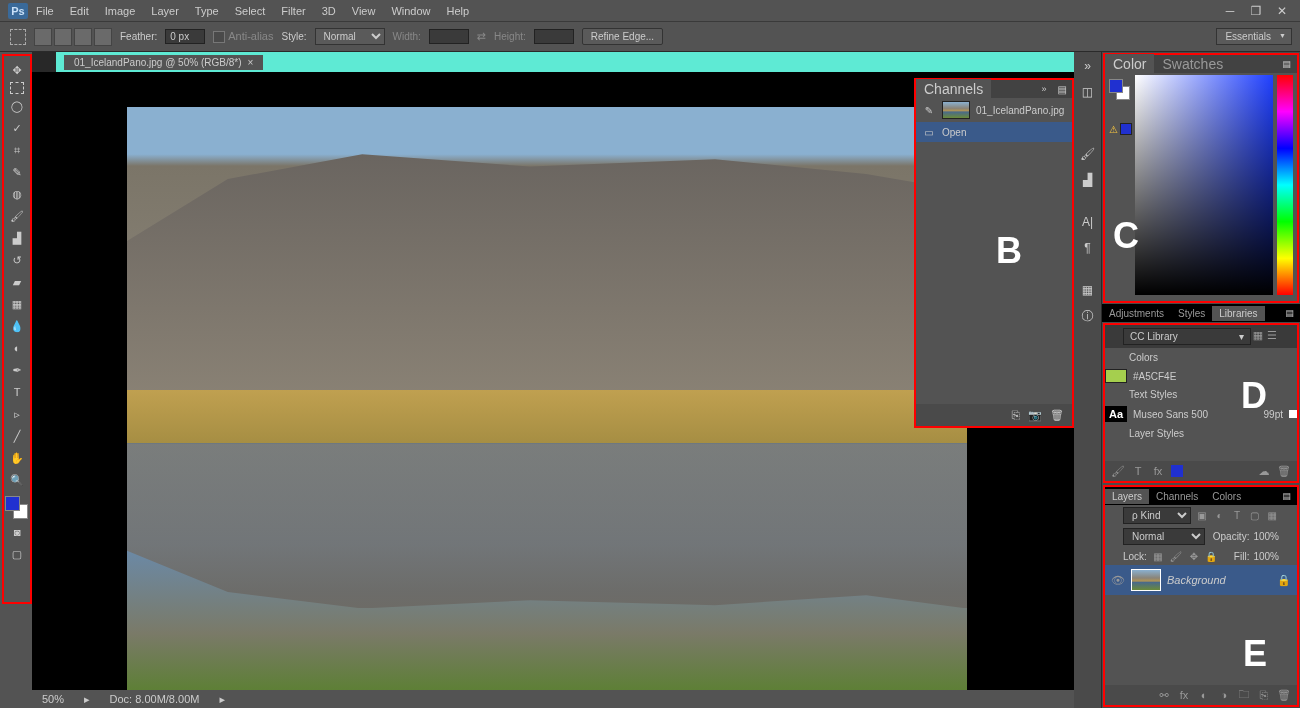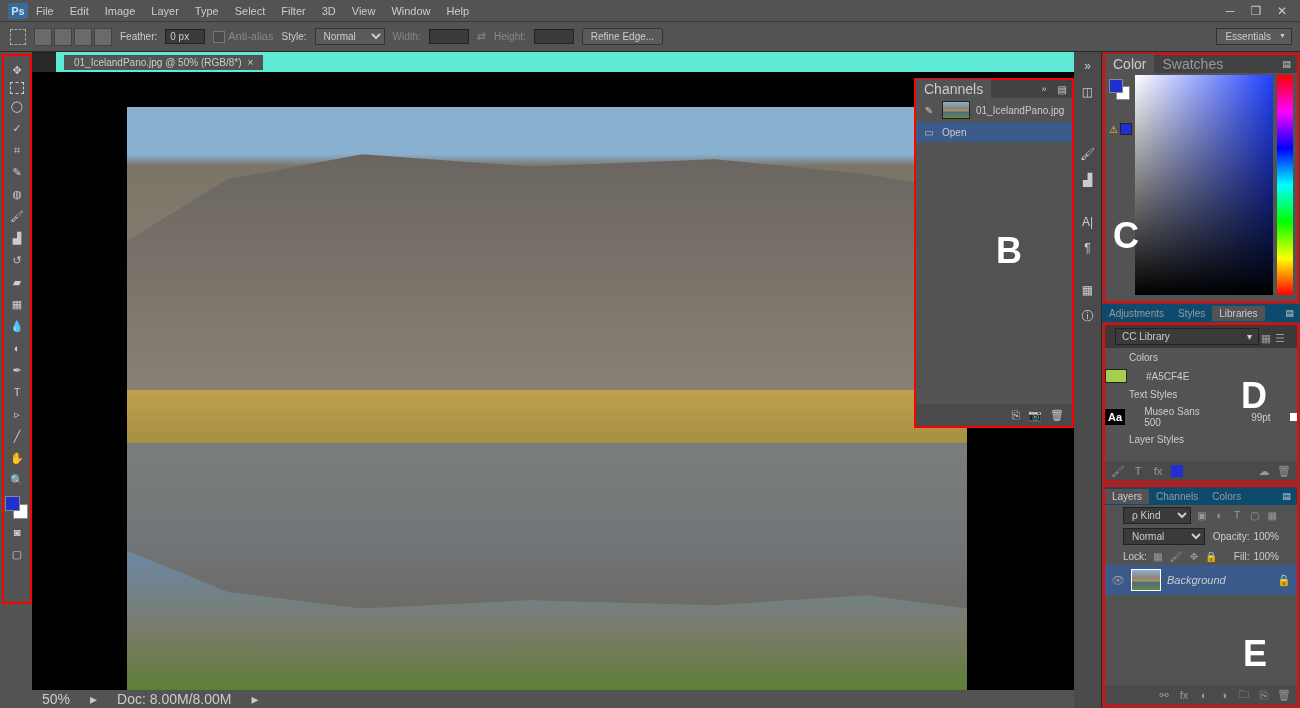--- a/index.html
+++ b/index.html
@@ -38,21 +38,21 @@
 
 .canvas-area { flex: 1; background: #282828; position: relative; display:flex; flex-direction:column;}
 .tab-row { height: 20px; background: #5eead4; display: flex; align-items: center; padding-left: 8px; margin-left: 24px; }
 .doc-tab { background: #535353; padding: 2px 10px; font-size: 10px; color: #ccc; display: flex; align-items: center; gap: 6px; }
 .canvas-viewport { flex:1; background: #000; position: relative; overflow:hidden; }
 .photo { position: absolute; left: 95px; top: 35px; width: 840px; height: 590px; background: linear-gradient(#8ab0d0 0%, #8ab0d0 8%, #7b7568 10%, #8a8478 40%, #b09456 54%, #9c8a4a 58%, #4a6a8a 60%, #547a98 72%, #7b7a68 82%, #6a8a3a 100%); }
 .mountain{position:absolute;top:8%;left:0;right:0;height:42%;background:linear-gradient(180deg,#6a6560,#8a8275);clip-path:polygon(0 35%,12% 10%,28% 0,48% 5%,70% 2%,88% 8%,100% 15%,100% 100%,0 100%);}
 .field{position:absolute;top:48%;left:0;right:0;height:11%;background:linear-gradient(#c0a050,#a08a40);}
 .water{position:absolute;top:57%;left:0;right:0;height:43%;background:linear-gradient(#4a6888,#6a8aaa 40%,#7a7a68 75%,#5a8030 100%);}
 .refl{position:absolute;top:57%;left:0;right:0;height:28%;background:linear-gradient(#8a8478 0%,#6a6560 90%);opacity:0.75;clip-path:polygon(0 0,100% 0,100% 100%,88% 92%,70% 98%,48% 95%,28% 100%,12% 90%,0 65%);}
-.statusbar { height: 18px; background: #535353; display: flex; align-items: center; padding: 0 10px; gap: 20px; font-size: 14px; color: #ccc; }
+.statusbar { height: 18px; background: #535353; display: flex; align-items: center; padding: 0 10px; gap: 20px; font-size: 11px; color: #ccc; }
 
 
 .history-panel { position: absolute; top: 6px; right: 0; width: 160px; height: 350px; background: #535353; border: 2px solid red; }
 .panel-tab-row { height: 18px; background: #424242; display: flex; align-items: center; }
 .panel-tab { padding: 2px 8px; font-size: 14px; color: #ccc; background: #535353; }
 .panel-tab.inactive{background:transparent;color:#999}
 .panel-expand { margin-left: auto; padding: 0 6px; font-size: 9px; }
 .panel-menu{padding:0 5px;font-size:10px}
 .hist-row { display: flex; align-items: center; padding: 3px 6px; gap: 6px; font-size: 10px; }
 .hist-row.selected { background: #3a5a8a; }
@@ -71,29 +71,29 @@
 .panel.noborder{border:none;margin:0}
 .color-panel { height: 250px; }
 .color-field { position: absolute; top: 20px; left: 30px; right: 24px; bottom: 6px; background: linear-gradient(to top, #000, transparent), linear-gradient(to right, #fff, #2040ff); }
 .hue-strip { position: absolute; top: 20px; right: 4px; width: 16px; bottom: 6px; background: linear-gradient(red, magenta, blue, cyan, lime, yellow, red); }
 .fgbg-small{position:absolute;top:24px;left:4px;width:22px;height:22px}
 .fgbg-small .f{position:absolute;width:14px;height:14px;background:#2030d0;border:1px solid #888;z-index:2}
 .fgbg-small .b{position:absolute;width:14px;height:14px;background:#fff;border:1px solid #888;top:7px;left:7px}
 .warn-sw{position:absolute;top:68px;left:4px;display:flex;align-items:center;gap:2px;font-size:10px;color:#f0c040}
 .warn-sw .sw{width:12px;height:12px;background:#2030d0;border:1px solid #222}
 
-.tabs-row-tight{height:18px;background:#0c4a6e;display:flex;align-items:center;font-size:10px}
+.tabs-row-tight{height:18px;background:#000000;display:flex;align-items:center;font-size:10px}
 .tabs-row-tight span{padding:2px 7px;color:#999}
 .tabs-row-tight span.active{background:#535353;color:#ccc}
 
 .lib-panel { height: 160px; }
-.lib-head{display:flex;align-items:flex-end;padding:3px 10px;background:#3a3a3a}
+.lib-head{display:flex;align-items:flex-start;padding:3px 18px;background:#3a3a3a}
 .lib-dd{flex:1;background:#3a3a3a;border:1px solid #222;padding:2px 6px;font-size:10px;display:flex;justify-content:space-between}
 .lib-section{padding:4px 24px;font-size:10px}
-.lib-item{display:flex;align-items:center;gap:19px;padding:2px 0}
+.lib-item{display:flex;align-items:center;gap:6px;padding:2px 0}
 .lib-swatch{width:22px;height:14px;background:#A5CF4E;border:1px solid #222}
 .lib-aa{width:22px;height:16px;background:#000;color:#fff;font-size:11px;display:flex;align-items:center;justify-content:center;font-weight:bold}
 .lib-bottom{position:absolute;bottom:0;left:0;right:0;height:20px;background:#4a4a4a;display:flex;align-items:center;gap:6px;padding:0 6px}
 
 .layers-panel { flex: 1; min-height: 200px;}
 .lp-row{display:flex;align-items:center;padding:2px 18px;gap:4px;font-size:10px}
 .lp-select{background:#3a3a3a;border:1px solid #222;color:#ccc;padding:1px 4px;font-size:10px;width:70px}
 .lp-select.wide{width:90px}
 .lp-mini{width:14px;height:14px;display:flex;align-items:center;justify-content:center;color:#999;cursor:pointer}
 .layer-row{display:flex;align-items:center;padding:4px 6px;background:#3a5a8a;gap:6px}

